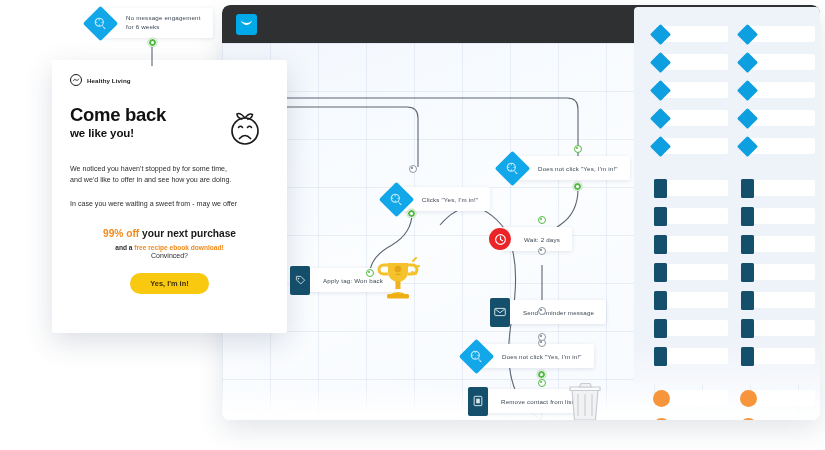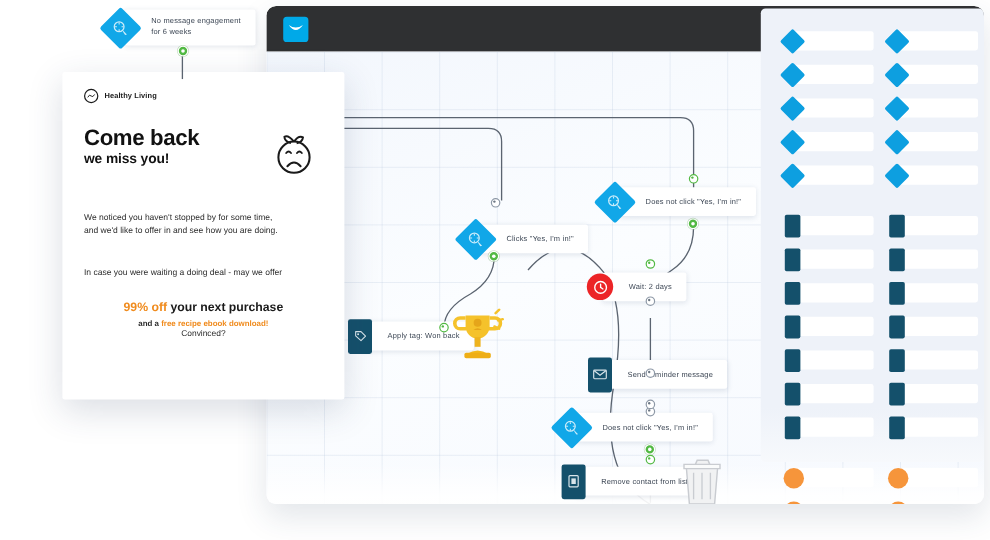--- a/index.html
+++ b/index.html
@@ -166,21 +166,21 @@
     display:flex;align-items:center;justify-content:center;
   }
   .brand-name { font-size: 6.2px; font-weight: bold; color: #1a1a1a; letter-spacing: .1px; }
 
   .headline-row { display:flex; align-items:flex-start; justify-content:space-between; margin-top: 19px; }
   .headline-1 { font-size: 18.5px; font-weight: bold; color: #111; letter-spacing: -.3px; line-height: 1.05; }
   .headline-2 { font-size: 11.5px; font-weight: bold; color: #111; letter-spacing: -.1px; margin-top: 3px; }
   .fruit { margin-top: 4px; margin-right: 6px; }
 
   .greet { font-size: 7.6px; color: #2c2c2c; margin-top: 22px; }
-  .body-p { font-size: 7.1px; color: #2c2c2c; line-height: 1.55; margin-top: 24px; }
+  .body-p { font-size: 7.1px; color: #2c2c2c; line-height: 1.55; margin-top: 13px; }
   .offer { text-align: center; margin-top: 18px; }
   .offer-1 { font-size: 10.2px; color: #1a1a1a; font-weight: bold; }
   .offer-1 .hl { color: #f08b1d; }
   .offer-2 { font-size: 6.6px; color: #2b2b2b; font-weight: bold; margin-top: 5px; }
   .offer-2 .hl { color: #f08b1d; }
   .offer-3 { font-size: 7px; color: #2b2b2b; margin-top: 1px; }
   .cta {
     display: block; margin: 14px auto 0;
     background: #f8c90f; color: #403006;
     border: none; border-radius: 12px;
@@ -509,44 +509,45 @@
         <svg width="8" height="8" viewBox="0 0 10 10">
           <path d="M1.4 6.4 Q3.2 2.6 5 5 Q6.6 7 8.6 3.4" fill="none" stroke="#1a1a1a" stroke-width="1"></path>
         </svg>
       </div>
       <div class="brand-name">Healthy Living</div>
     </div>
 
     <div class="headline-row">
       <div>
         <div class="headline-1">Come back</div>
-        <div class="headline-2">we miss you!</div>
+        <div class="headline-2">we like you!</div>
       </div>
       <div class="fruit">
         <svg width="36" height="38" viewBox="0 0 36 38">
           <circle cx="18" cy="22" r="13" fill="none" stroke="#1a1a1a" stroke-width="1.7"></circle>
           <path d="M18 9 Q13 3 10 5 Q10 9 15.5 10.2" fill="none" stroke="#1a1a1a" stroke-width="1.6"></path>
           <path d="M18 9 Q22 3.5 25.5 5.5 Q25 9.5 20.2 10.4" fill="none" stroke="#1a1a1a" stroke-width="1.6"></path>
           <path d="M11.5 18.5 q2 -2.4 4 0" fill="none" stroke="#1a1a1a" stroke-width="1.6" stroke-linecap="round"></path>
           <path d="M20.5 18.5 q2 -2.4 4 0" fill="none" stroke="#1a1a1a" stroke-width="1.6" stroke-linecap="round"></path>
           <path d="M12.5 29.5 q5.5 -6 11 0" fill="none" stroke="#1a1a1a" stroke-width="1.7" stroke-linecap="round"></path>
         </svg>
       </div>
     </div>
 
     <div class="body-p">
       <span>We noticed you haven't stopped by for some time,</span><br>
       <span>and we'd like to offer in and see how you are doing.</span>
     </div>
-    <div class="body-p">In case you were waiting a doing deal - may we offer</div>
+    <div class="body-p">In case you were waiting a sweet from - may we offer</div>
 
     <div class="offer">
       <div class="offer-1">
         <span class="hl">99% off</span><span> your next purchase</span>
       </div>
       <div class="offer-2">
         <span>and a </span><span class="hl">free recipe ebook download!</span>
       </div>
       <div class="offer-3">Convinced?</div>
+      <button class="cta">Yes, I'm in!</button>
     </div>
   </div>
 
 </div>
 
 </body></html>

